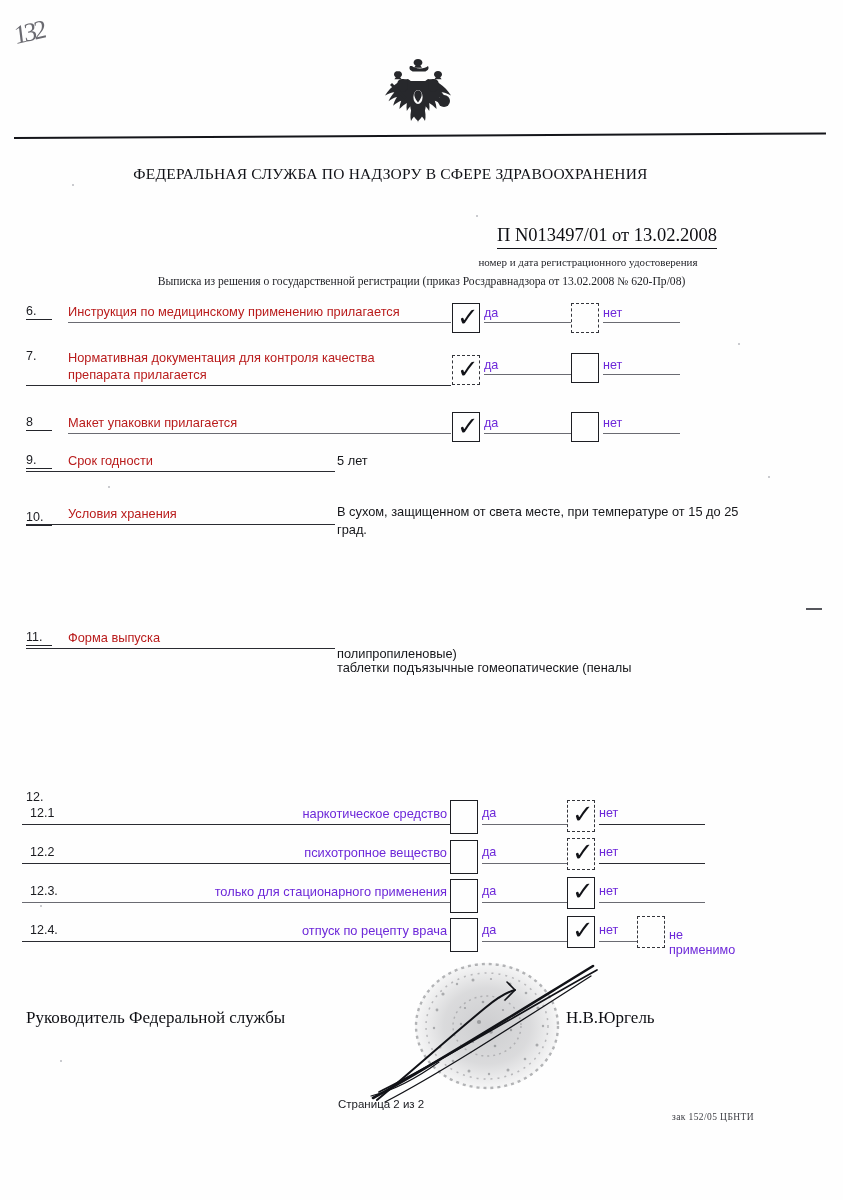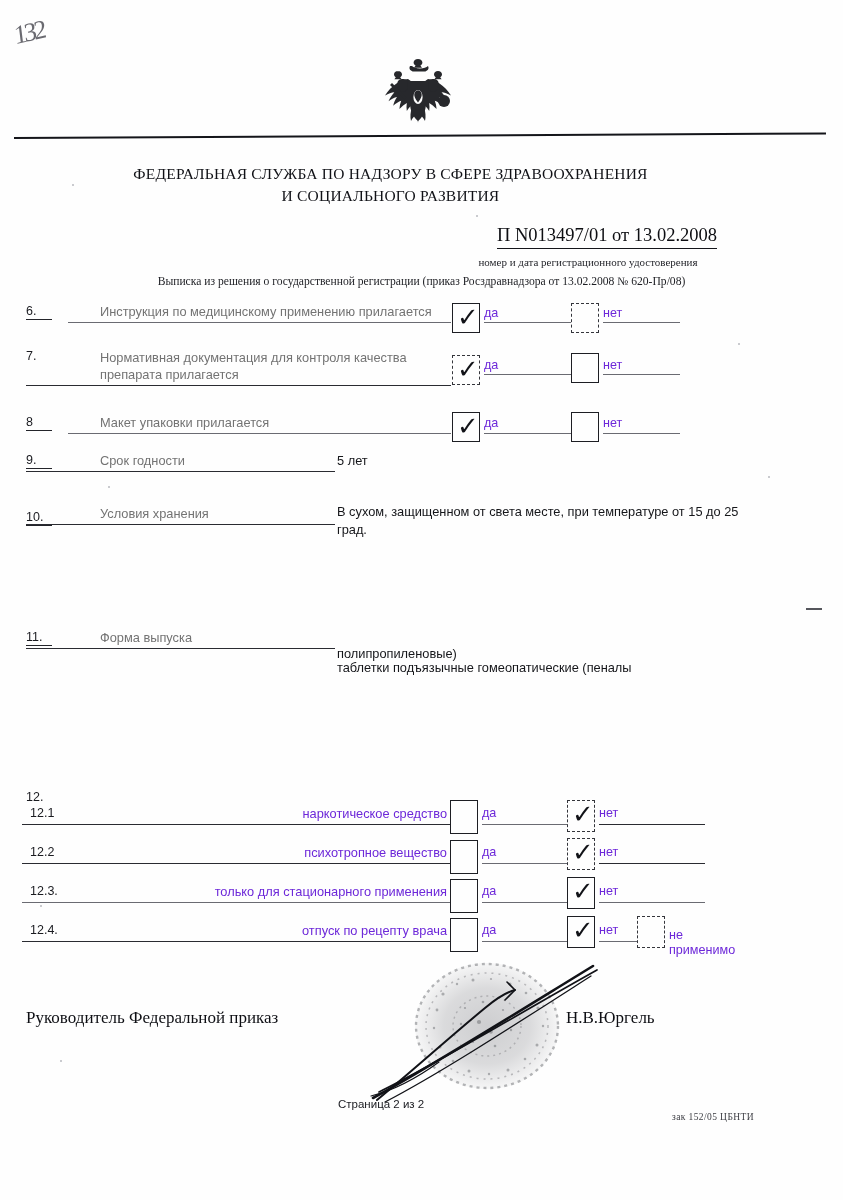--- a/index.html
+++ b/index.html
@@ -69,21 +69,21 @@
   
   .row { position:absolute; left:0; width:843px; }
   .num {
     position:absolute; left:26px;
     font-size:12.5px; color:#1a1b20;
     border-bottom:1.4px solid #23242a; padding-bottom:1px;
     min-width:26px;
   }
   .label {
     position:absolute; left:68px;
-    font-size:12.8px; color:#737373; line-height:17px;margin-left:32px;
+    font-size:12.8px; color:#b91c1c; line-height:17px;
   }
   .value {
     position:absolute; left:337px;
     font-size:12.8px; color:#15161a; line-height:17px;
   }
   .ul {
     position:absolute; height:1.4px; background:#2a2b31;
   }
   .ul.light { background:#6a6b72; height:1.2px; }
 
@@ -182,21 +182,20 @@
       <g fill="#17181d">
         <path d="M44 34c1.6-1 2.6-1 4 0 1.4 1.2 2 3 1.6 5-.6 2.6-2.2 4.6-3.6 6.6-1.4-2-3-4-3.6-6.6-.4-2 .2-3.8 1.6-5z"></path>
       </g>
     </svg>
   </div>
 
   <div class="rule-top"></div>
 
   <div class="org-title">
     <div>ФЕДЕРАЛЬНАЯ СЛУЖБА ПО НАДЗОРУ В СФЕРЕ ЗДРАВООХРАНЕНИЯ</div>
-    <div>И СОЦИАЛЬНОГО РАЗВИТИЯ</div>
   </div>
 
   <div class="reg-no">П N013497/01 от 13.02.2008</div>
   <div class="reg-caption">номер и дата регистрационного удостоверения</div>
   <div class="extract-line">Выписка из решения о государственной регистрации (приказ Росздравнадзора от 13.02.2008 № 620-Пр/08)</div>
 
   <div class="row">
     <div class="num" style="top:304px;">6.</div>
     <div class="label" style="top:303px;">Инструкция по медицинскому применению прилагается</div>
     <div class="ul light" style="left:68px; top:322px; width:383px;"></div>
@@ -374,21 +373,21 @@
         <path d="M18 148 C70 120, 150 70, 238 16" stroke-width="2.6"></path>
         <path d="M24 142 C78 116, 156 68, 242 20" stroke-width="1.7"></path>
         <path d="M30 152 C84 124, 158 76, 236 26" stroke-width="1.3"></path>
         <path d="M22 150 C56 122, 96 86, 130 58 C142 48, 152 42, 160 40" stroke-width="2.0"></path>
         <path d="M160 40 L150 50 M160 40 L152 32" stroke-width="1.6"></path>
         <path d="M16 146 C40 140, 62 128, 84 112" stroke-width="1.2"></path>
       </g>
     </svg>
   </div>
 
-  <div class="sig-title">Руководитель Федеральной приказ</div>
+  <div class="sig-title">Руководитель Федеральной службы</div>
   <div class="sig-name">Н.В.Юргель</div>
 
   <div class="page-foot">Страница 2 из 2</div>
   <div class="print-code">зак 152/05 ЦБНТИ</div>
 
   <div class="speck" style="left:72px; top:184px; width:2px; height:2px;"></div>
   <div class="speck" style="left:476px; top:215px; width:2px; height:2px;"></div>
   <div class="speck" style="left:108px; top:486px; width:2px; height:2px;"></div>
   <div class="speck" style="left:768px; top:476px; width:2px; height:2px;"></div>
   <div class="speck" style="left:60px; top:1060px; width:2px; height:2px;"></div>

